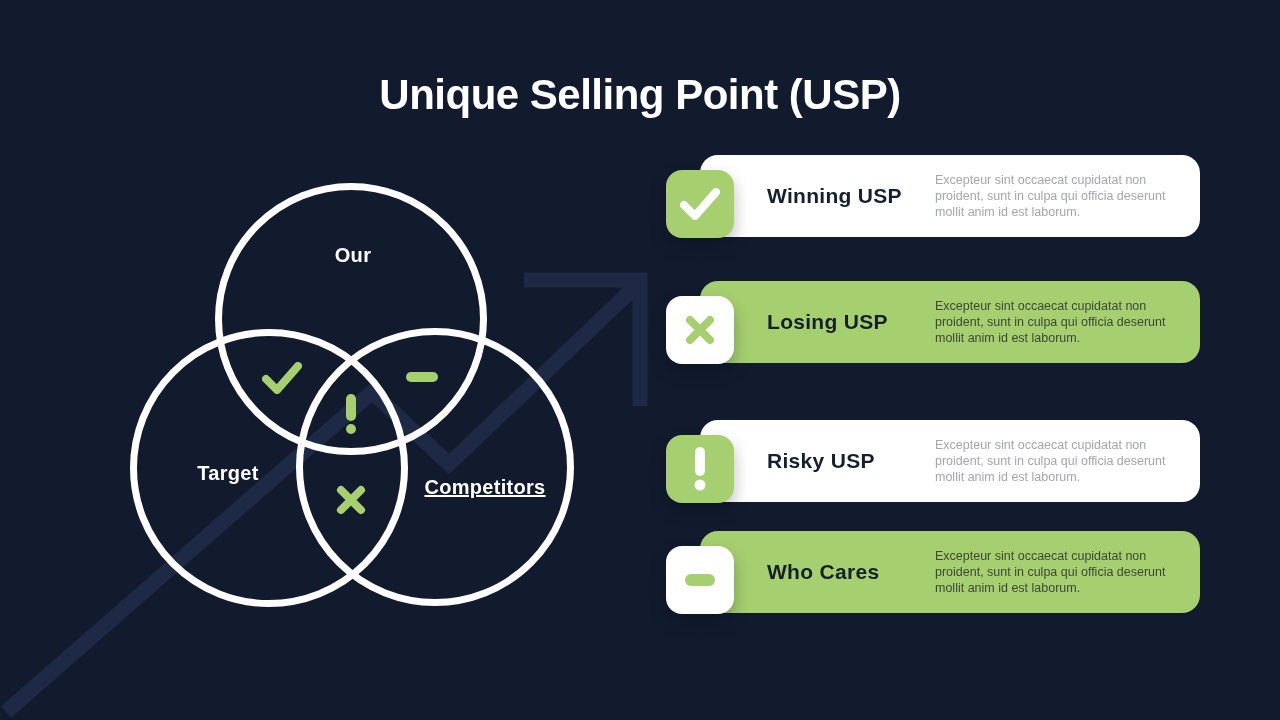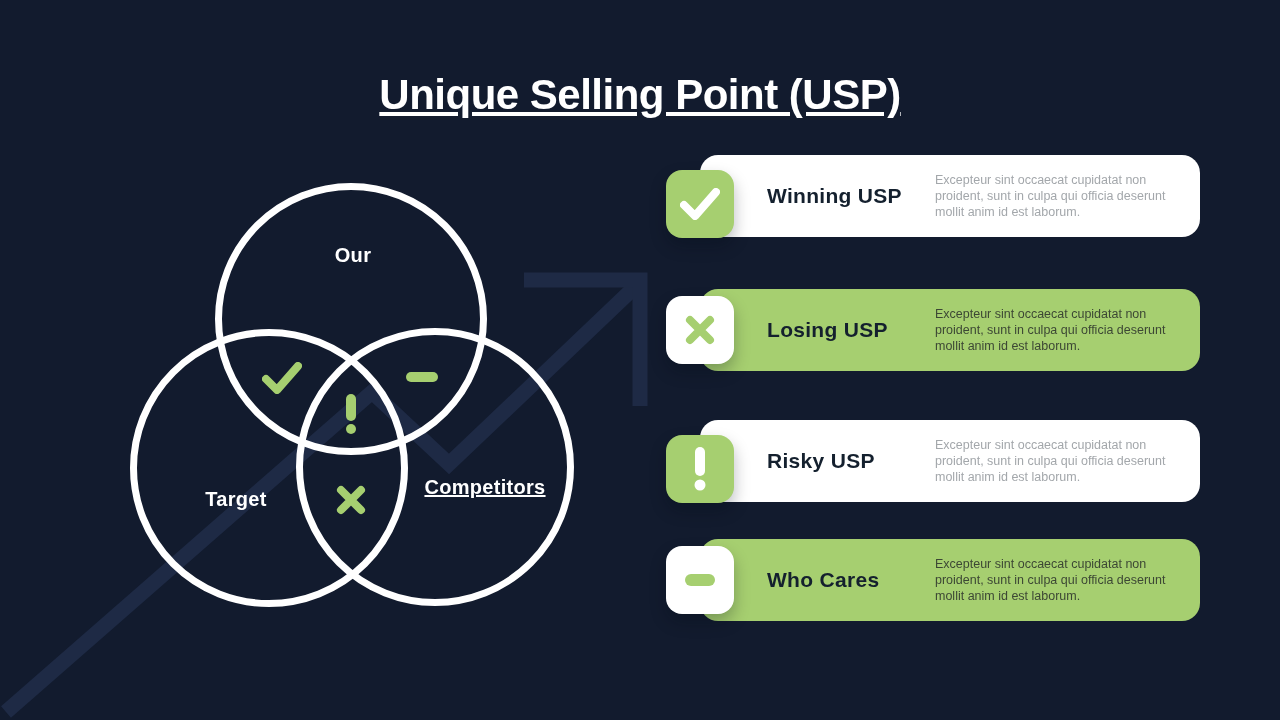--- a/index.html
+++ b/index.html
@@ -11,41 +11,41 @@
   }
   .slide { position: relative; width: 1280px; height: 720px; background: #121b2e; }
 
   
   .bg-arrow { position: absolute; left: 0; top: 0; }
 
   
   .slide-title {
     position: absolute; top: 71px; left: 0; width: 100%;
     margin: 0; text-align: center;
-    color: #ffffff; font-size: 42px; font-weight: 700; letter-spacing: -0.5px; text-decoration: underline;
+    color: #ffffff; font-size: 42px; font-weight: 700; letter-spacing: -0.5px;
   }
 
   
   .venn-circle {
     position: absolute; box-sizing: border-box;
     border: 7px solid #ffffff; border-radius: 50%;
     background: transparent;
   }
   .circle-top   { left: 215px; top: 183px; width: 272px; height: 272px; }
   .circle-left  { left: 130px; top: 329px; width: 278px; height: 278px; }
   .circle-right { left: 296px; top: 328px; width: 278px; height: 278px; }
 
   .venn-label {
     position: absolute; width: 200px; text-align: center;
     color: #ffffff; font-size: 20px; font-weight: 700; line-height: 25px;
     letter-spacing: 0.3px;
   }
   .venn-label span { display: block; }
   .label-top   { left: 253px; top: 243px; }
-  .label-left  { left: 136px; top: 461px; margin-top: 26px; }
+  .label-left  { left: 128px; top: 461px; }
   .label-right { left: 385px; top: 475px; text-decoration: underline; }
 
   .venn-marker { position: absolute; }
   .marker-check { left: 262px; top: 362px; }
   .marker-minus { left: 406px; top: 372px; }
   .marker-excl  { left: 346px; top: 394px; }
   .marker-cross { left: 335px; top: 484px; }
 
   
   .card-row { position: absolute; left: 666px; width: 534px; height: 98px; }
@@ -54,21 +54,21 @@
   .row-2 { top: 420px; }
   .row-3 { top: 531px; }
 
   .card {
     position: absolute; left: 34px; right: 0; top: 0; height: 82px;
     border-radius: 18px; box-sizing: border-box;
     display: flex; align-items: center;
     padding-left: 67px; padding-right: 18px;
   }
   .card.white { background: #ffffff; }
-  .card.green { background: #a6cf70; margin-top: 8px; }
+  .card.green { background: #a6cf70; }
 
   .card-title {
     width: 168px; flex: 0 0 168px;
     font-size: 21px; font-weight: 700; color: #14202e; letter-spacing: 0.3px;
   }
   .card-desc { flex: 1; font-size: 12.5px; line-height: 16px; }
   .card.white .card-desc { color: #a3a7ab; }
   .card.green .card-desc { color: #3c4734; }
 
   .icon-square {

